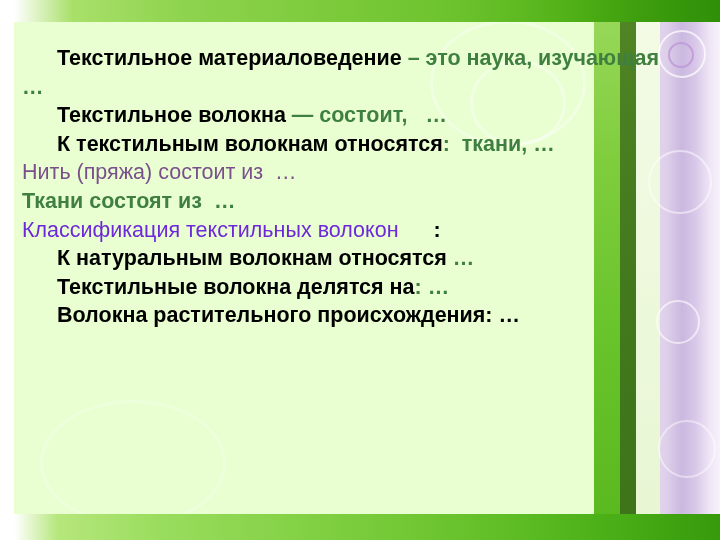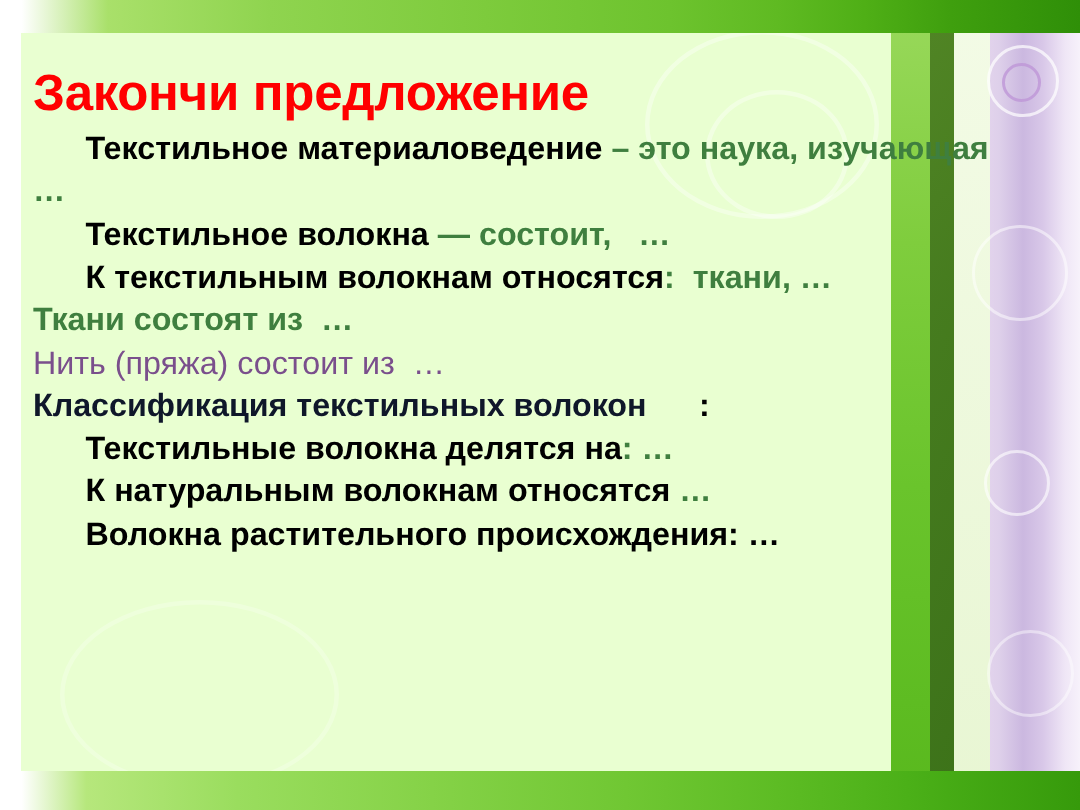--- a/index.html
+++ b/index.html
@@ -161,21 +161,21 @@
   }
   .line {
     font-size: 21.5px;
     line-height: 1.33;
     color: #000000;
     white-space: pre-wrap;
   }
   .b  { font-weight: bold; color: #000000; margin-left: 35px; }
   .g  { font-weight: bold; color: #3f7f3f; }
   .p  { font-weight: normal; color: #7a4f8c; }
-  .pb { font-weight: bold; color: #0f172a; }
+  .pb { font-weight: normal; color: #6d28d9; }
 </style>
 </head>
 <body>
 
 <div class="slide">
   <div class="bg-green-fill"></div>
 
   <div class="swirl sw1"></div>
   <div class="swirl sw2"></div>
   <div class="swirl sw3"></div>
@@ -189,26 +189,25 @@
   <div class="ornament orn2"></div>
   <div class="ornament orn3"></div>
   <div class="ornament orn4"></div>
   <div class="ornament orn5"></div>
 
   <div class="top-strip"></div>
   <div class="bottom-strip"></div>
   <div class="left-margin"></div>
 
   <div class="content">
-    <h1 class="title">Закончи предложение</h1>
     <div class="lines">
         <div class="line"><span class="b">Текстильное материаловедение </span><span class="g">– это наука, изучающая  …</span></div>
         <div class="line"><span class="b">Текстильное волокна </span><span class="g">— состоит,   …</span></div>
         <div class="line"><span class="b">К текстильным волокнам относятся</span><span class="g">:  ткани, …</span></div>
+        <div class="line"><span class="p">Нить (пряжа) состоит из  …</span></div>
         <div class="line"><span class="g">Ткани состоят из  …</span></div>
-        <div class="line"><span class="p">Нить (пряжа) состоит из  …</span></div>
         <div class="line"><span class="pb">Классификация текстильных волокон</span><span class="b">:</span></div>
+        <div class="line"><span class="b">К натуральным волокнам относятся </span><span class="g">…</span></div>
         <div class="line"><span class="b">Текстильные волокна делятся на</span><span class="g">: …</span></div>
-        <div class="line"><span class="b">К натуральным волокнам относятся </span><span class="g">…</span></div>
         <div class="line"><span class="b">Волокна растительного происхождения: …</span></div>
       </div>
   </div>
 </div>
 
 </body></html>

